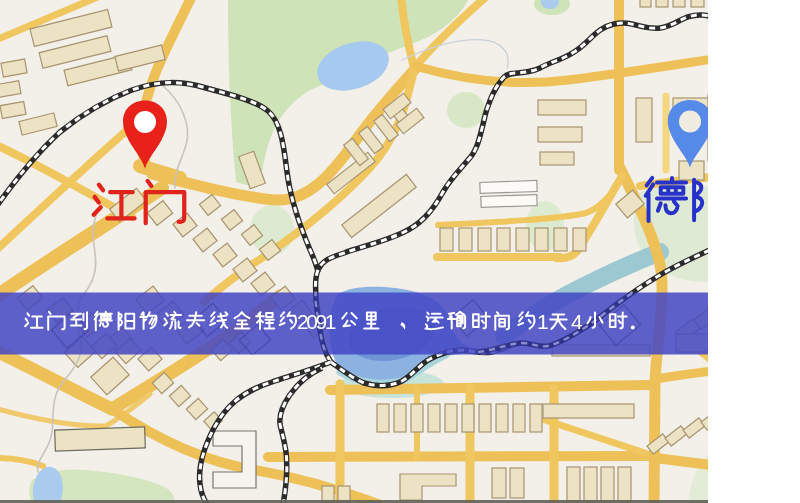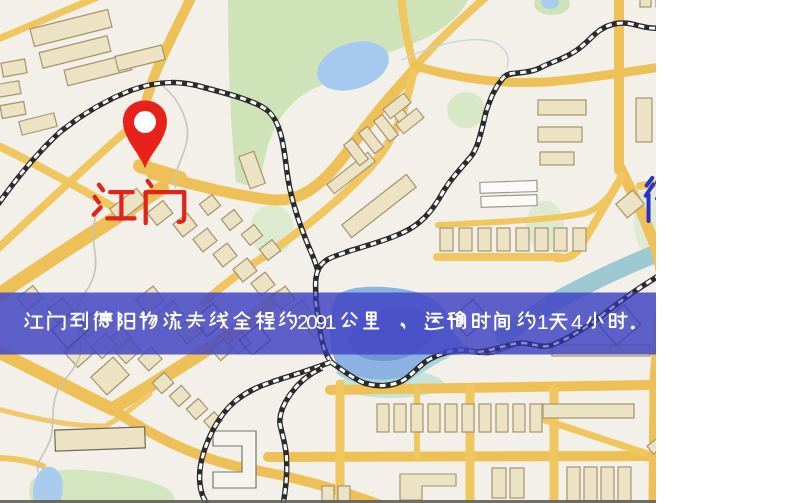--- a/index.html
+++ b/index.html
@@ -1,16 +1,16 @@
 <!DOCTYPE html>
 <html><head>
 <meta charset="utf-8">
 <style>
 html,body{margin:0;padding:0;background:#fff;font-family:"Liberation Sans",sans-serif;}
-#stage{position:relative;width:656px;height:503px;overflow:hidden;}
+#stage{position:relative;width:708px;height:503px;overflow:hidden;}
 .rb{stroke:#2b2b2b;stroke-width:5.5;}
 .rw{stroke:#ffffff;stroke-width:3;stroke-dasharray:6 5;}
 </style>
 </head>
 <body>
 <div id="stage">
 <svg width="800" height="503" viewBox="0 0 800 503" xmlns="http://www.w3.org/2000/svg">
 <defs>
 <g id="c_jiang">
           <path d="M22,12 L31,24 M13,38 L22,50 M11,76 L26,60 M46,28 H94 M70,28 V84 M40,84 H98"></path>

